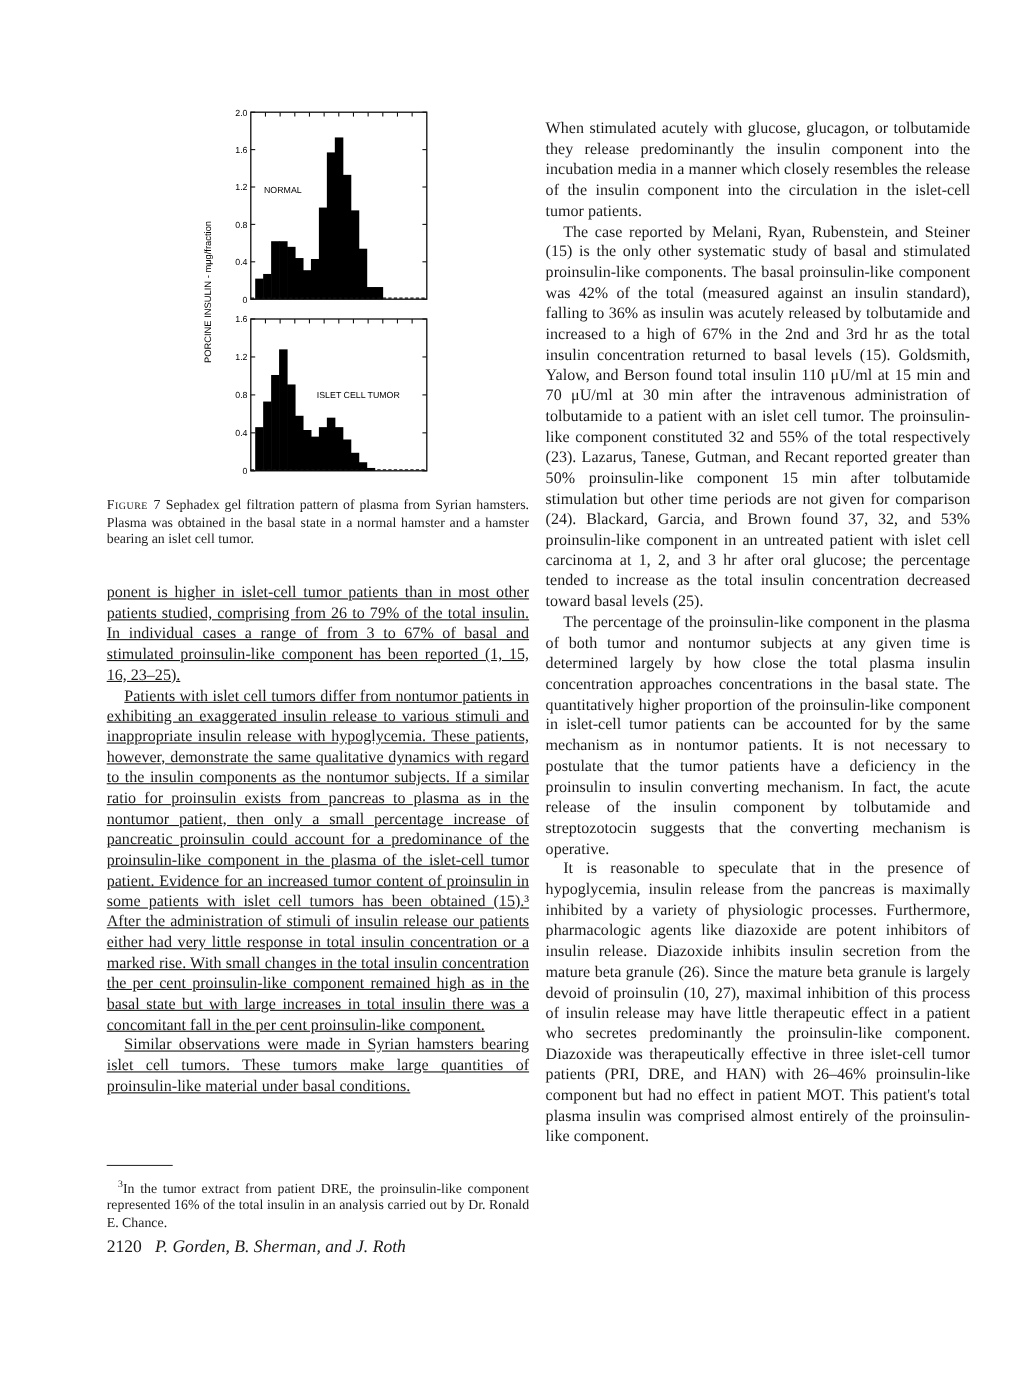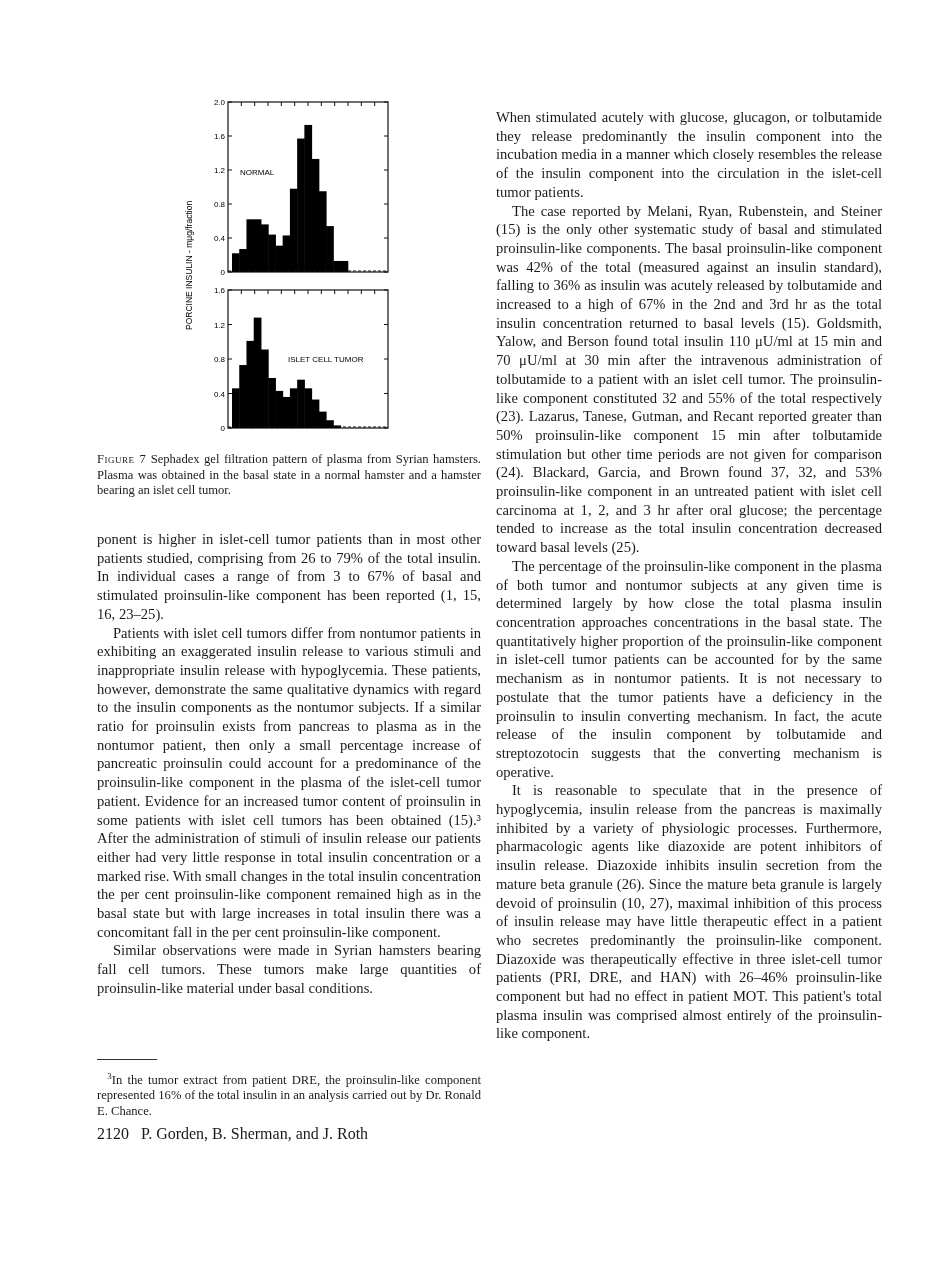--- a/index.html
+++ b/index.html
@@ -1,29 +1,29 @@
 <!DOCTYPE html>
 <html><head>
 <meta charset="utf-8">
 <style>
   html, body { margin: 0; padding: 0; background: #fff; }
   body { width: 936px; height: 1261px; position: relative; overflow: hidden;
          font-family: "Liberation Serif", "DejaVu Serif", serif; color: #1a1a1a; }
   .col { position: absolute; font-size: 14.6px; line-height: 18.7px; text-align: justify; }
   .col p { margin: 0; text-indent: 16px; }
   .col p.noind { text-indent: 0; }
-  #left-col { left: 97px; top: 530px; width: 384px; }
+  #left-col { left: 97px; top: 530px; width: 384px; text-decoration: underline; }
   #right-col { left: 496px; top: 108px; width: 386px; }
   #caption { position: absolute; left: 97px; top: 452px; width: 384px; font-size: 12.6px; line-height: 15.6px; text-align: justify; font-family: Liberation Serif, serif; }
   #caption .lbl { font-variant: small-caps; letter-spacing: 0.5px; }
   #footnote { position: absolute; left: 97px; top: 1069px; width: 384px; font-size: 12.6px; line-height: 15.3px; text-align: justify; }
   #footnote-rule { position: absolute; left: 97px; top: 1059px; width: 60px; border-top: 1px solid #333; }
   #running-foot { position: absolute; left: 97px; top: 1125px; font-size: 16px; }
   #running-foot .pg { margin-right: 8px; }
-  #running-foot .auth { }
+  #running-foot .auth { font-style: italic; }
   .figure { position: absolute; left: 180px; top: 90px; }
   .sup { font-size: 9px; vertical-align: super; }
 </style>
 </head>
 <body>
 
 <div class="figure">
   <svg id="fig-svg" width="220" height="350" viewBox="0 0 220 350">
     <text x="12" y="240" font-size="8.5" font-family="Liberation Sans, sans-serif" transform="rotate(-90 12 240)" id="ylabel-svg">PORCINE INSULIN - mμg/fraction</text>
     <g id="panel-top">
@@ -123,21 +123,21 @@
         <text x="108" y="272" font-size="8" font-family="Liberation Sans, sans-serif">ISLET CELL TUMOR</text>
       </g>
   </svg>
 </div>
 
 <div id="caption"><span class="lbl">Figure 7</span> <span>Sephadex gel filtration pattern of plasma from Syrian hamsters. Plasma was obtained in the basal state in a normal hamster and a hamster bearing an islet cell tumor.</span></div>
 
 <div class="col" id="left-col">
   <p class="noind">ponent is higher in islet-cell tumor patients than in most other patients studied, comprising from 26 to 79% of the total insulin. In individual cases a range of from 3 to 67% of basal and stimulated proinsulin-like component has been reported (1, 15, 16, 23–25).</p>
   <p>Patients with islet cell tumors differ from nontumor patients in exhibiting an exaggerated insulin release to various stimuli and inappropriate insulin release with hypoglycemia. These patients, however, demonstrate the same qualitative dynamics with regard to the insulin components as the nontumor subjects. If a similar ratio for proinsulin exists from pancreas to plasma as in the nontumor patient, then only a small percentage increase of pancreatic proinsulin could account for a predominance of the proinsulin-like component in the plasma of the islet-cell tumor patient. Evidence for an increased tumor content of proinsulin in some patients with islet cell tumors has been obtained (15).³ After the administration of stimuli of insulin release our patients either had very little response in total insulin concentration or a marked rise. With small changes in the total insulin concentration the per cent proinsulin-like component remained high as in the basal state but with large increases in total insulin there was a concomitant fall in the per cent proinsulin-like component.</p>
-  <p>Similar observations were made in Syrian hamsters bearing fall cell tumors. These tumors make large quantities of proinsulin-like material under basal conditions.</p>
+  <p>Similar observations were made in Syrian hamsters bearing islet cell tumors. These tumors make large quantities of proinsulin-like material under basal conditions.</p>
 </div>
 
 <div class="col" id="right-col">
   <p class="noind">When stimulated acutely with glucose, glucagon, or tolbutamide they release predominantly the insulin component into the incubation media in a manner which closely resembles the release of the insulin component into the circulation in the islet-cell tumor patients.</p>
   <p>The case reported by Melani, Ryan, Rubenstein, and Steiner (15) is the only other systematic study of basal and stimulated proinsulin-like components. The basal proinsulin-like component was 42% of the total (measured against an insulin standard), falling to 36% as insulin was acutely released by tolbutamide and increased to a high of 67% in the 2nd and 3rd hr as the total insulin concentration returned to basal levels (15). Goldsmith, Yalow, and Berson found total insulin 110 μU/ml at 15 min and 70 μU/ml at 30 min after the intravenous administration of tolbutamide to a patient with an islet cell tumor. The proinsulin-like component constituted 32 and 55% of the total respectively (23). Lazarus, Tanese, Gutman, and Recant reported greater than 50% proinsulin-like component 15 min after tolbutamide stimulation but other time periods are not given for comparison (24). Blackard, Garcia, and Brown found 37, 32, and 53% proinsulin-like component in an untreated patient with islet cell carcinoma at 1, 2, and 3 hr after oral glucose; the percentage tended to increase as the total insulin concentration decreased toward basal levels (25).</p>
   <p>The percentage of the proinsulin-like component in the plasma of both tumor and nontumor subjects at any given time is determined largely by how close the total plasma insulin concentration approaches concentrations in the basal state. The quantitatively higher proportion of the proinsulin-like component in islet-cell tumor patients can be accounted for by the same mechanism as in nontumor patients. It is not necessary to postulate that the tumor patients have a deficiency in the proinsulin to insulin converting mechanism. In fact, the acute release of the insulin component by tolbutamide and streptozotocin suggests that the converting mechanism is operative.</p>
   <p>It is reasonable to speculate that in the presence of hypoglycemia, insulin release from the pancreas is maximally inhibited by a variety of physiologic processes. Furthermore, pharmacologic agents like diazoxide are potent inhibitors of insulin release. Diazoxide inhibits insulin secretion from the mature beta granule (26). Since the mature beta granule is largely devoid of proinsulin (10, 27), maximal inhibition of this process of insulin release may have little therapeutic effect in a patient who secretes predominantly the proinsulin-like component. Diazoxide was therapeutically effective in three islet-cell tumor patients (PRI, DRE, and HAN) with 26–46% proinsulin-like component but had no effect in patient MOT. This patient's total plasma insulin was comprised almost entirely of the proinsulin-like component.</p>
 </div>
 
 <div id="footnote-rule"></div>

